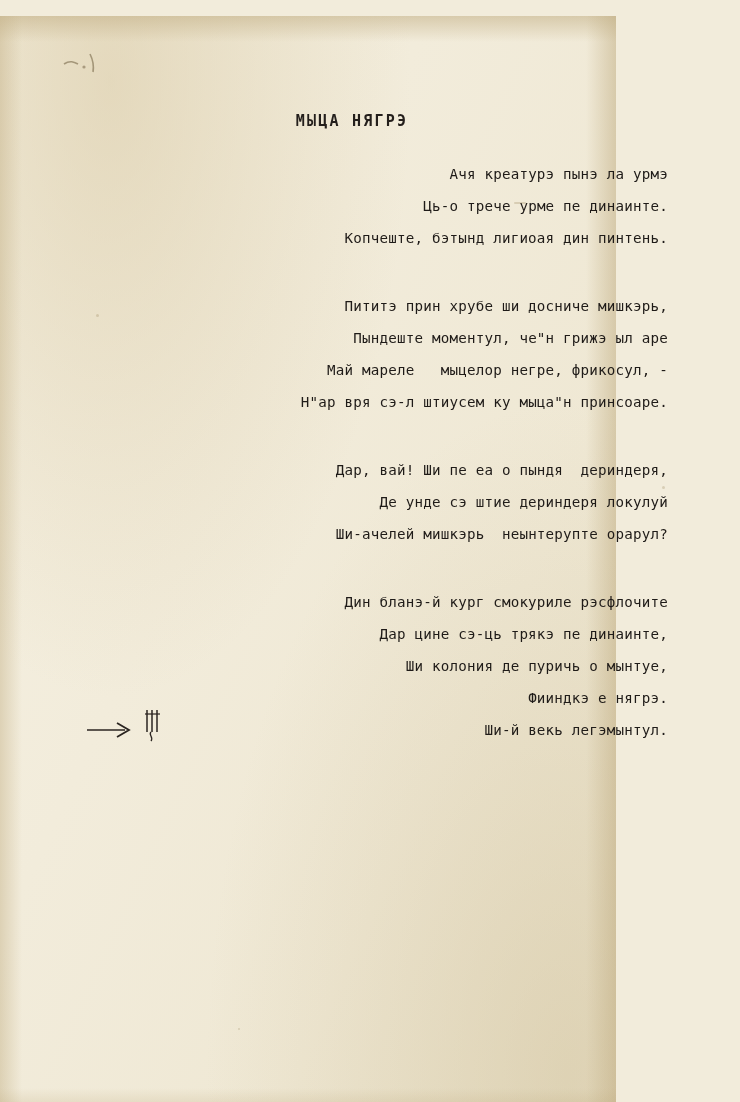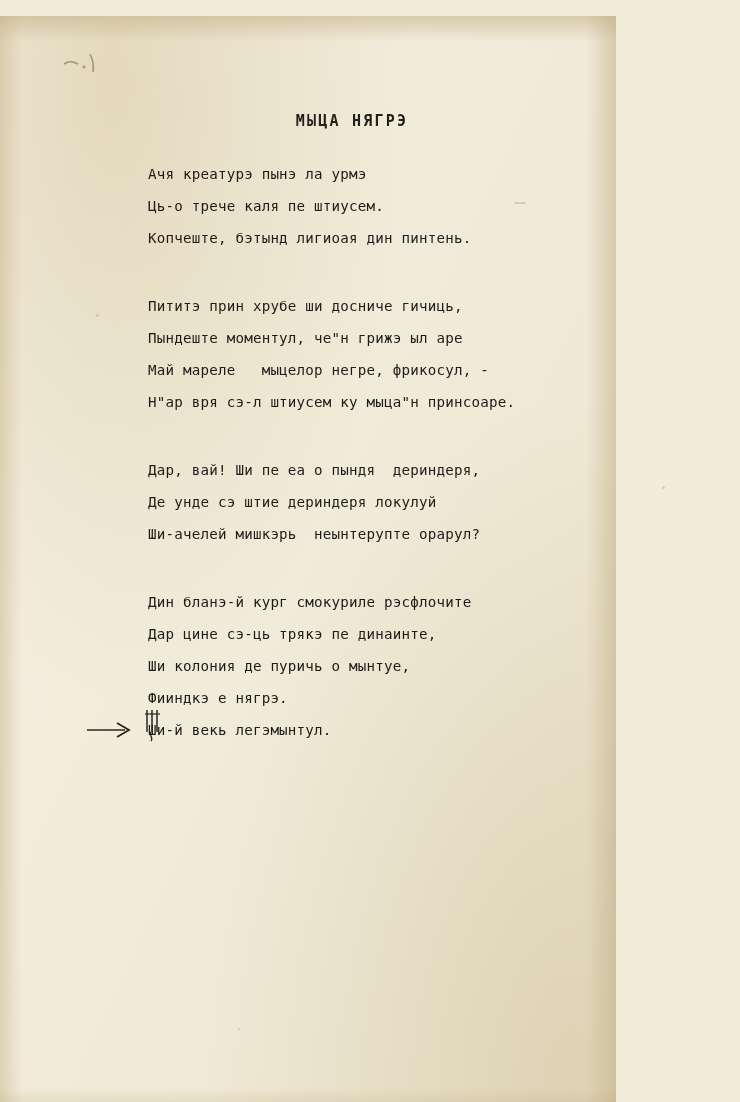--- a/index.html
+++ b/index.html
@@ -65,20 +65,21 @@
     color: #241f1c;
     font-weight: 600;
     text-indent: -36px;
   }
 
   .poem {
     position: absolute;
     top: 142px;
     left: 148px;
     width: 520px;
+    text-align: right;
   }
   .stanza {
     margin: 0 0 36px 0;
   }
   .line {
     font-size: 14.2px;
     line-height: 32px;
     color: #1f1b18;
     white-space: pre;
     letter-spacing: 0.2px;
@@ -132,26 +133,26 @@
   <div class="speck" style="left:514px; top:186px; width:12px; height:2px; border-radius:1px;"></div>
   <div class="speck" style="left:662px; top:470px; width:3px; height:3px;"></div>
   <div class="speck" style="left:238px; top:1012px; width:2px; height:2px;"></div>
 
   <div class="title">МЫЦА НЯГРЭ</div>
 
   <div class="poem">
 
     <div class="stanza">
       <div class="line">Ачя креатурэ пынэ ла урмэ</div>
-      <div class="line">Ць-о трече каля пе штиусем.</div>
+      <div class="line">Ць-о трече урме пе динаинте.</div>
       <div class="line">Копчеште, бэтынд лигиоая дин пинтень.</div>
     </div>
 
     <div class="stanza">
-      <div class="line">Пититэ прин хрубе ши досниче гичиць,</div>
+      <div class="line">Пититэ прин хрубе ши досниче мишкэрь,</div>
       <div class="line">Пындеште моментул, че"н грижэ ыл аре</div>
       <div class="line">Май мареле   мыцелор негре, фрикосул, -</div>
       <div class="line">Н"ар вря сэ-л штиусем ку мыца"н принсоаре.</div>
     </div>
 
 
     <div class="stanza">
       <div class="line">Дар, вай! Ши пе еа о пындя  дериндеря,</div>
       <div class="line">Де унде сэ штие дериндеря локулуй</div>
       <div class="line">Ши-ачелей мишкэрь  неынтерупте орарул?</div>

